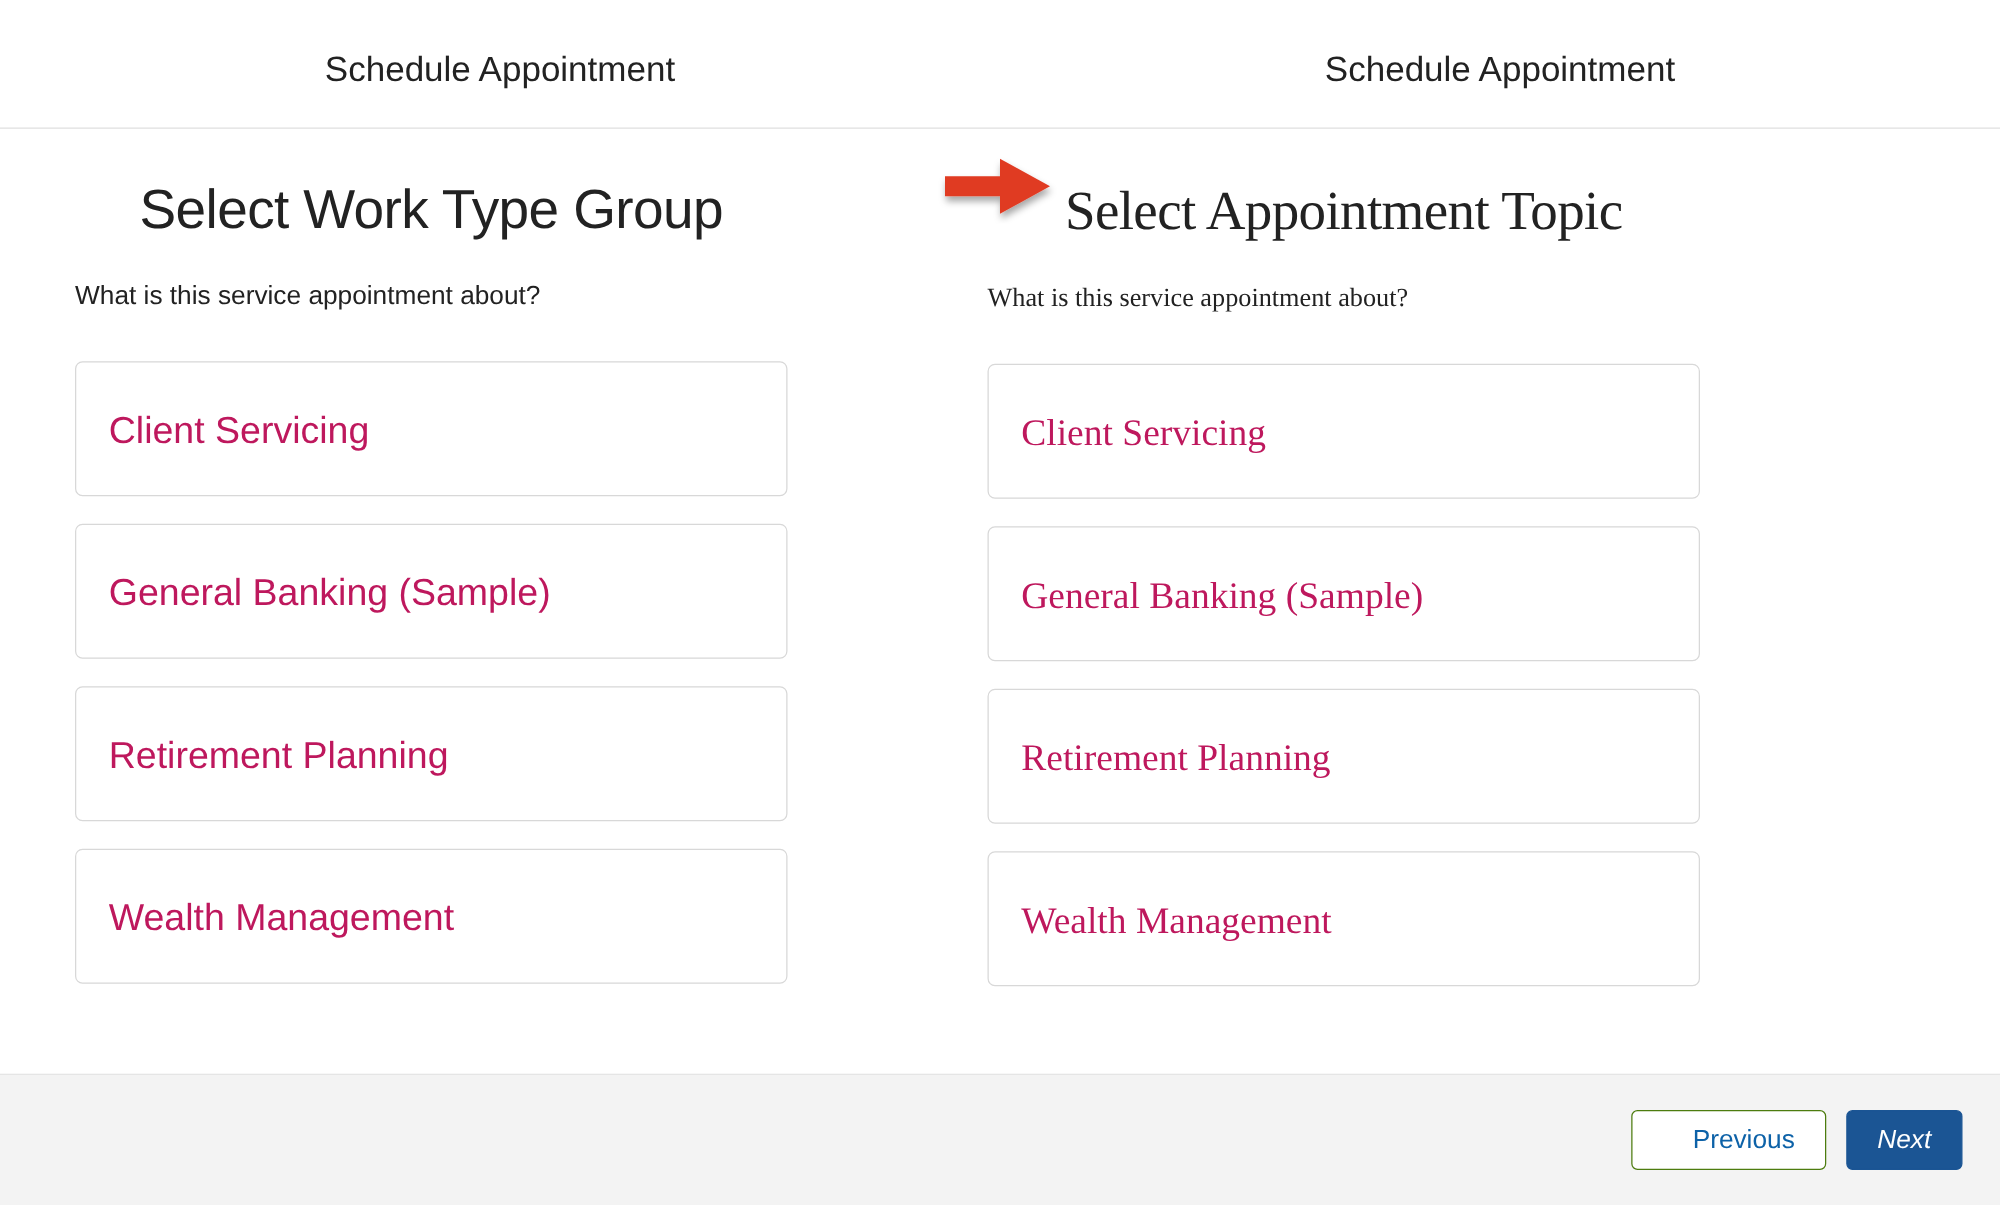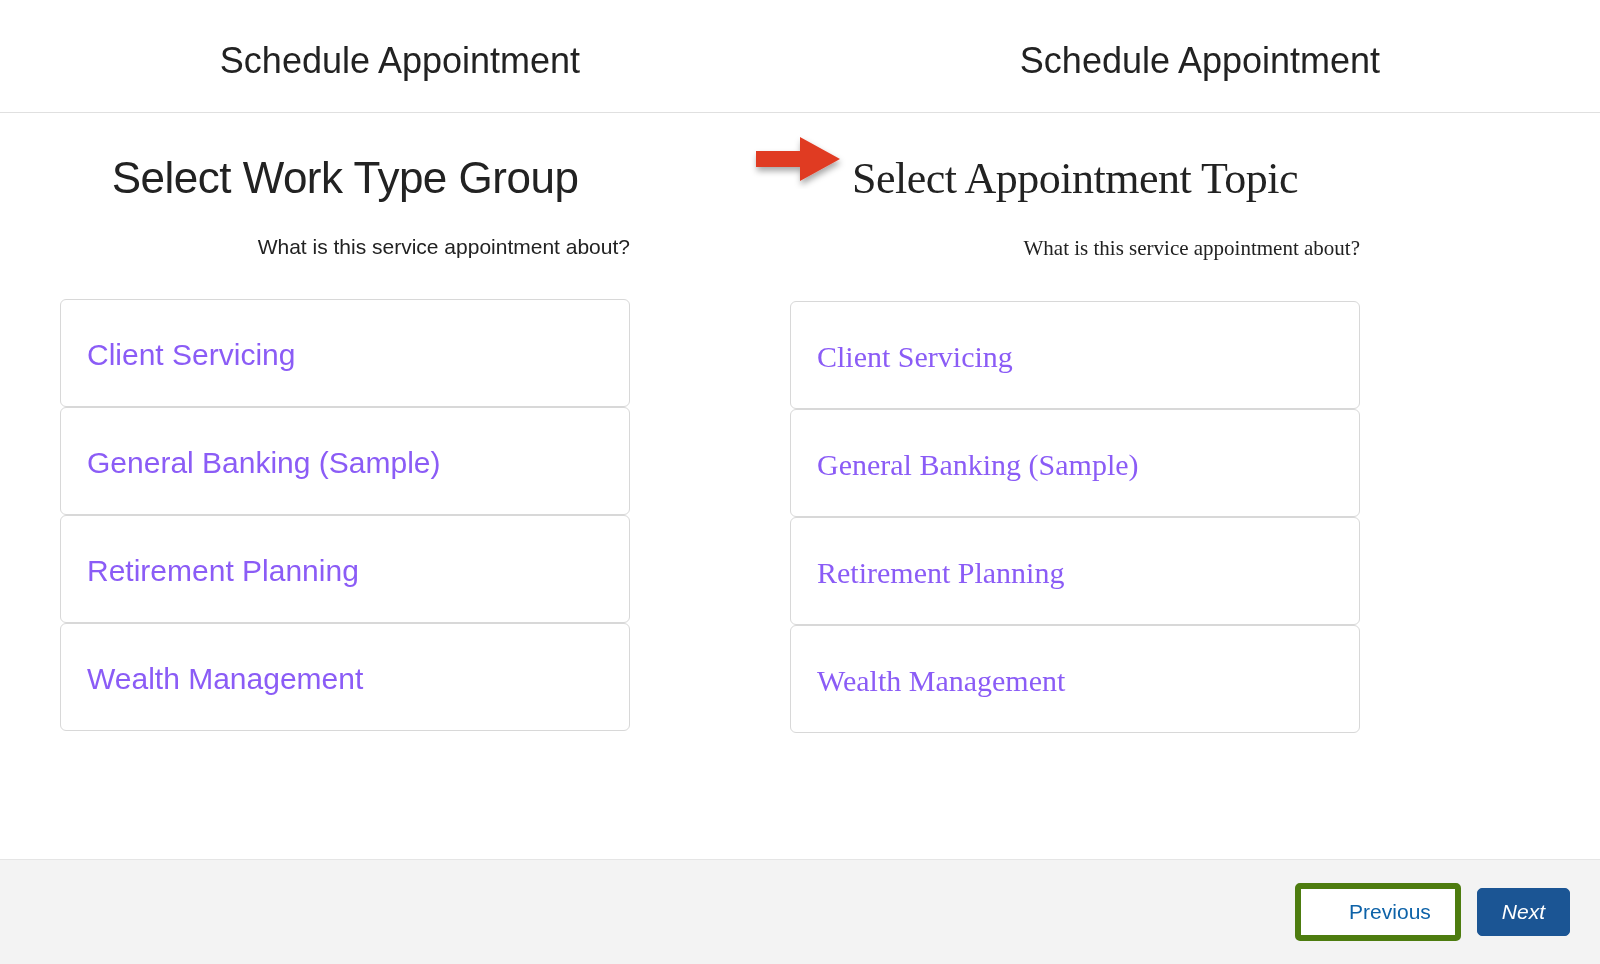--- a/index.html
+++ b/index.html
@@ -20,21 +20,21 @@
       width: 100%;
       padding-top: 40px;
       padding-bottom: 30px;
       border-bottom: 1px solid #e0e0e0;
     }
     .header-cell {
       flex: 1;
       text-align: center;
     }
     .header-title {
-      font-size: 36px;
+      font-size: 28px;
       font-weight: 400;
       color: #222;
     }
     .content-row {
       display: flex;
       width: 100%;
       position: relative;
       padding-top: 40px;
     }
     .content-col {
@@ -46,33 +46,34 @@
       font-weight: 400;
       color: #222;
       text-align: center;
       margin-bottom: 14px;
       letter-spacing: -0.5px;
     }
     .section-subtitle {
       font-size: 21px;
       font-weight: 400;
       color: #222;
-      text-align: right;
+      text-align: left;
       margin-bottom: 40px;
       margin-top: 32px;
     }
     .option-card {
       display: flex;
       align-items: center;
       border: 1px solid #d8d8d8;
       border-radius: 6px;
       padding: 38px 26px 34px 26px;
+      margin-bottom: 22px;
       font-size: 30px;
       font-weight: 400;
-      color: #8b5cf6;
+      color: #be185d;
       cursor: pointer;
       background: #fff;
       min-height: 94px;
     }
     .arrow-wrap {
       position: absolute;
       left: 50%;
       transform: translateX(-50%);
       top: 16px;
       z-index: 5;
@@ -95,21 +96,21 @@
     .btn {
       border-radius: 5px;
       font-size: 21px;
       padding: 11px 24px;
       cursor: pointer;
       font-family: inherit;
     }
     .btn-prev {
       background: #fff;
       color: #0d62a8;
-      border: 6px solid #4d7c0f;
+      border: 1px solid #4d7c0f;
       padding-left: 48px;
     }
     .btn-next {
       background: #1b5594;
       color: #fff;
       border: 1px solid #1b5594;
       font-style: italic;
     }
   </style>
 </head>

